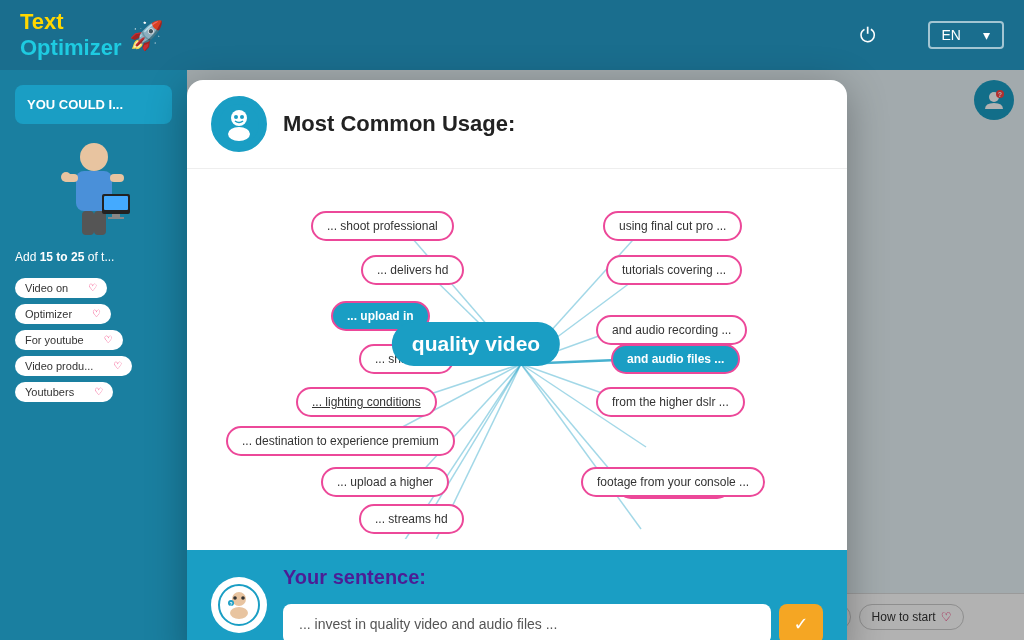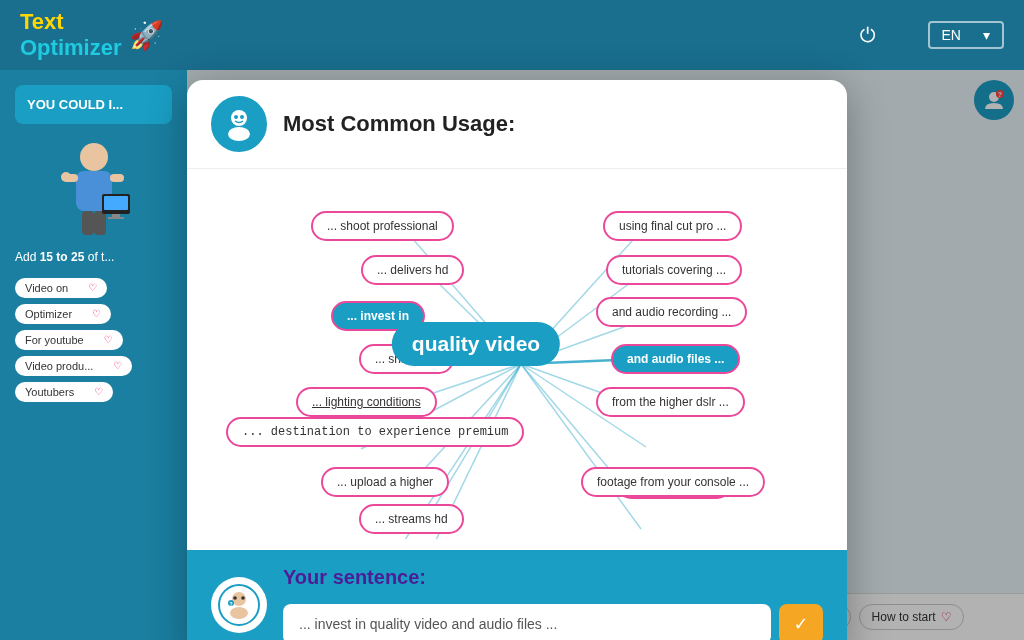--- a/index.html
+++ b/index.html
@@ -460,30 +460,30 @@
               <line x1="310" y1="175" x2="430" y2="218" stroke="#1a9ec4" stroke-width="1.5" opacity="0.4"></line>
               <line x1="310" y1="175" x2="435" y2="258" stroke="#1a9ec4" stroke-width="1.5" opacity="0.4"></line>
               <line x1="310" y1="175" x2="415" y2="300" stroke="#1a9ec4" stroke-width="1.5" opacity="0.4"></line>
               <line x1="310" y1="175" x2="430" y2="340" stroke="#1a9ec4" stroke-width="1.5" opacity="0.4"></line>
             </svg>
 
             <div class="center-node" style="left:265px; top:155px;">quality video</div>
 
             <div class="branch-node" style="left:100px; top:22px;">... shoot professional</div>
             <div class="branch-node" style="left:150px; top:66px;">... delivers hd</div>
-            <div class="branch-node highlighted" style="left:120px; top:112px;">... invest in</div>
+            <div class="branch-node highlighted" style="left:120px; top:112px;">... upload in</div>
             <div class="branch-node" style="left:148px; top:155px;">... sharing a</div>
             <div class="branch-node" style="left:85px; top:198px;text-decoration:underline;">... lighting conditions</div>
-            <div class="branch-node" style="left:15px; top:228px;font-family:Liberation Mono, monospace;">... destination to experience premium</div>
+            <div class="branch-node" style="left:15px; top:237px;">... destination to experience premium</div>
             <div class="branch-node" style="left:110px; top:278px;">... upload a higher</div>
             <div class="branch-node" style="left:148px; top:315px;">... streams hd</div>
 
             <div class="branch-node" style="left:392px; top:22px;">using final cut pro ...</div>
             <div class="branch-node" style="left:395px; top:66px;">tutorials covering ...</div>
-            <div class="branch-node" style="left:385px; top:108px;">and audio recording ...</div>
+            <div class="branch-node" style="left:385px; top:126px;">and audio recording ...</div>
             <div class="branch-node highlighted" style="left:400px; top:155px;">and audio files ...</div>
             <div class="branch-node" style="left:385px; top:198px;">from the higher dslr ...</div>
             <div class="branch-node" style="left:405px; top:240px;margin-top:40px;">i downloaded ...</div>
             <div class="branch-node" style="left:370px; top:278px;">footage from your console ...</div>
           </div>
         </div>
 
         <div class="modal-footer">
           <div class="footer-avatar">
             <svg width="44" height="44" viewBox="0 0 44 44">

